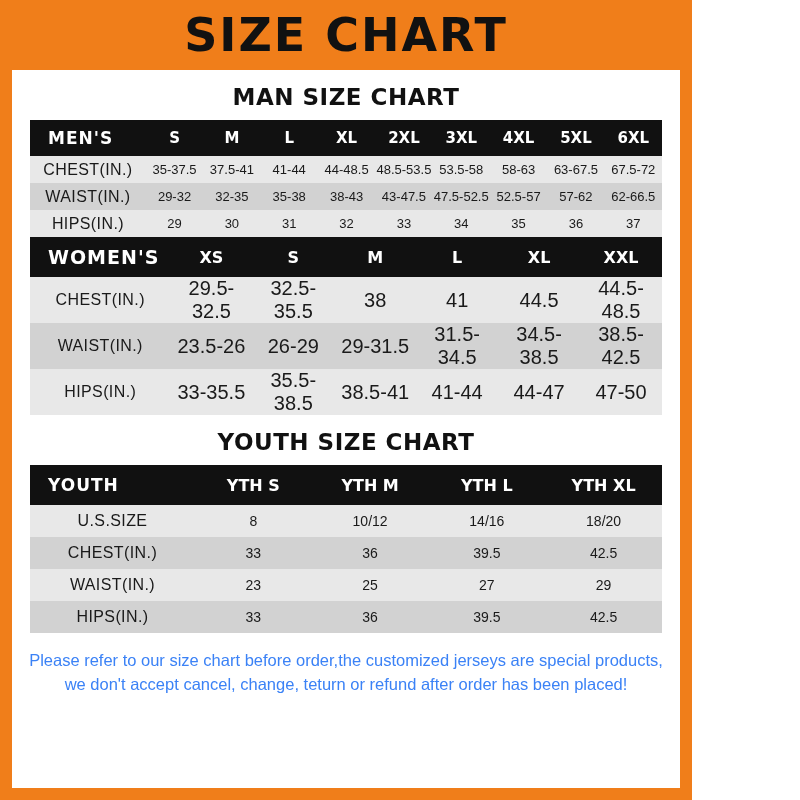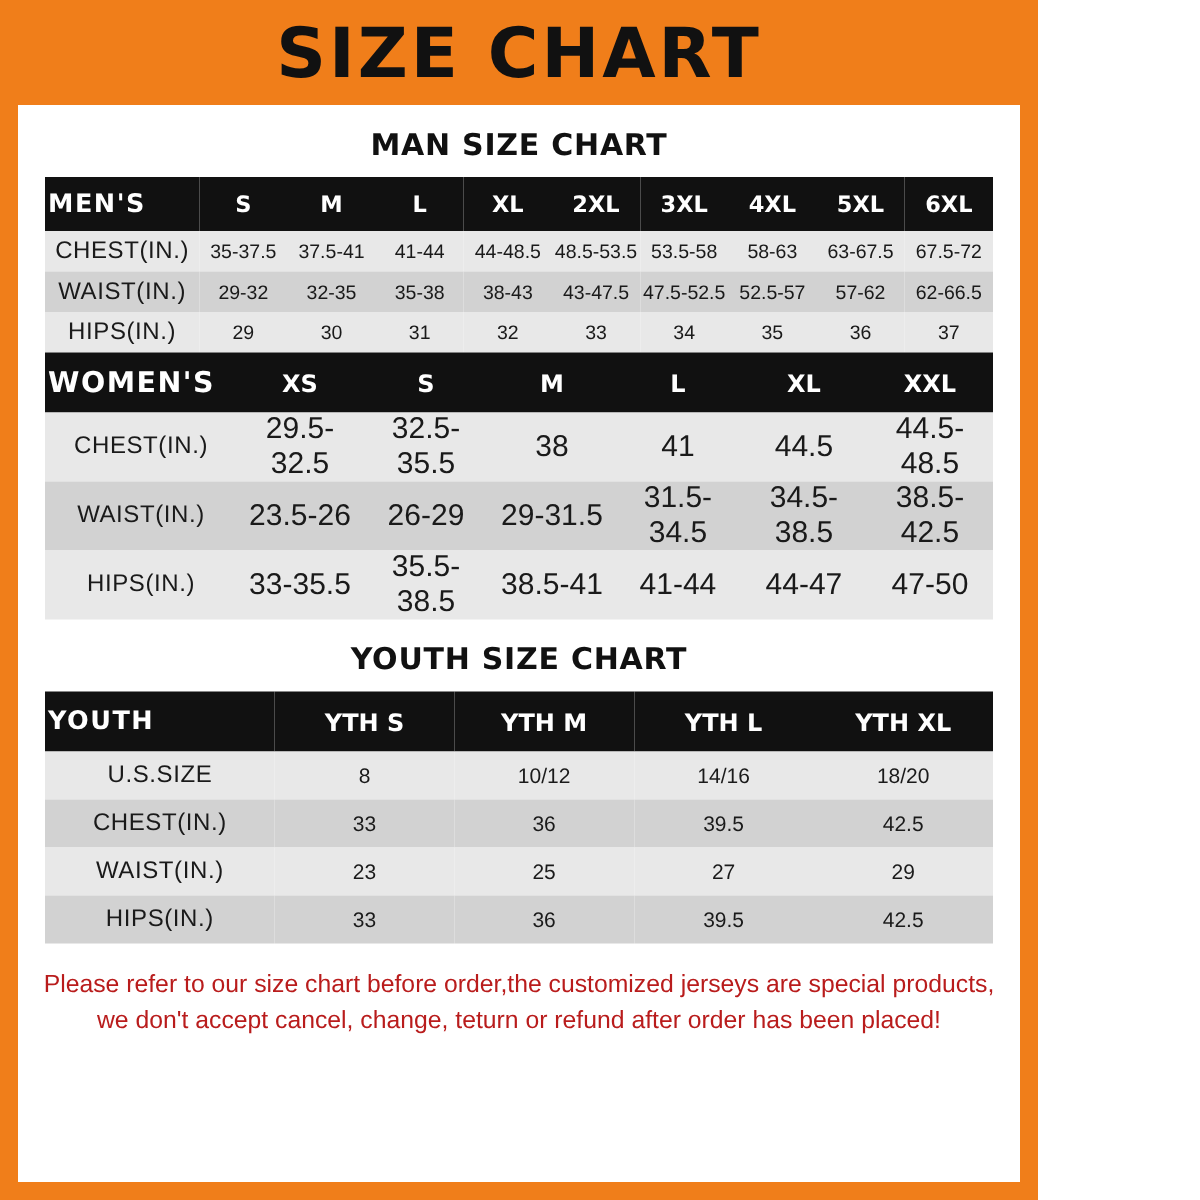--- a/index.html
+++ b/index.html
@@ -38,21 +38,21 @@
     color: #111111;
     line-height: 1;
   }
   .section {
     padding: 0 18px;
   }
   .section-title {
     text-align: center;
     font-family: "DejaVu Sans", sans-serif;
     font-weight: bold;
-    font-size: 20px;
+    font-size: 23px;
     color: #111111;
     letter-spacing: 0.5px;
     margin: 14px 0 10px 0;
   }
   table.chart {
     width: 100%;
     border-collapse: collapse;
     table-layout: fixed;
   }
   table.chart th, table.chart td {
@@ -69,21 +69,21 @@
   }
   table.chart thead th {
     color: #ffffff;
     font-weight: bold;
     font-size: 15px;
     height: 36px;
     font-family: "DejaVu Sans", sans-serif;
   }
   table.chart thead th.rowhead {
     text-align: left;
-    padding-left: 2px;
+    padding-left: 18px;
     font-size: 17px;
     letter-spacing: 1px;
   }
   table.chart tbody tr.odd { background: #e8e8e8; }
   table.chart tbody tr.even { background: #d2d2d2; }
   table.chart tbody td.rowhead {
     text-align: center;
     font-size: 16px;
     letter-spacing: 0.4px;
     color: #1a1a1a;
@@ -93,21 +93,21 @@
   table.women tbody td { height: 31px; font-size: 20px; }
   table.women thead th.rowhead { font-size: 19px; }
   table.youth thead th { height: 40px; font-size: 16px; }
   table.youth tbody td { height: 32px; font-size: 14px; }
   table.youth thead th.rowhead { font-size: 17px; }
 
   .footer-note {
     margin-top: 16px;
     padding: 0 16px;
     text-align: center;
-    color: #b91c1c;
+    color: #3b82f6;
     font-size: 16.5px;
     line-height: 1.45;
     font-family: "Liberation Sans", sans-serif;
   }
   .footer-note div { white-space: nowrap; }
   .bottom-bar {
     position: absolute;
     left: -12px;
     right: -12px;
     bottom: 0;

